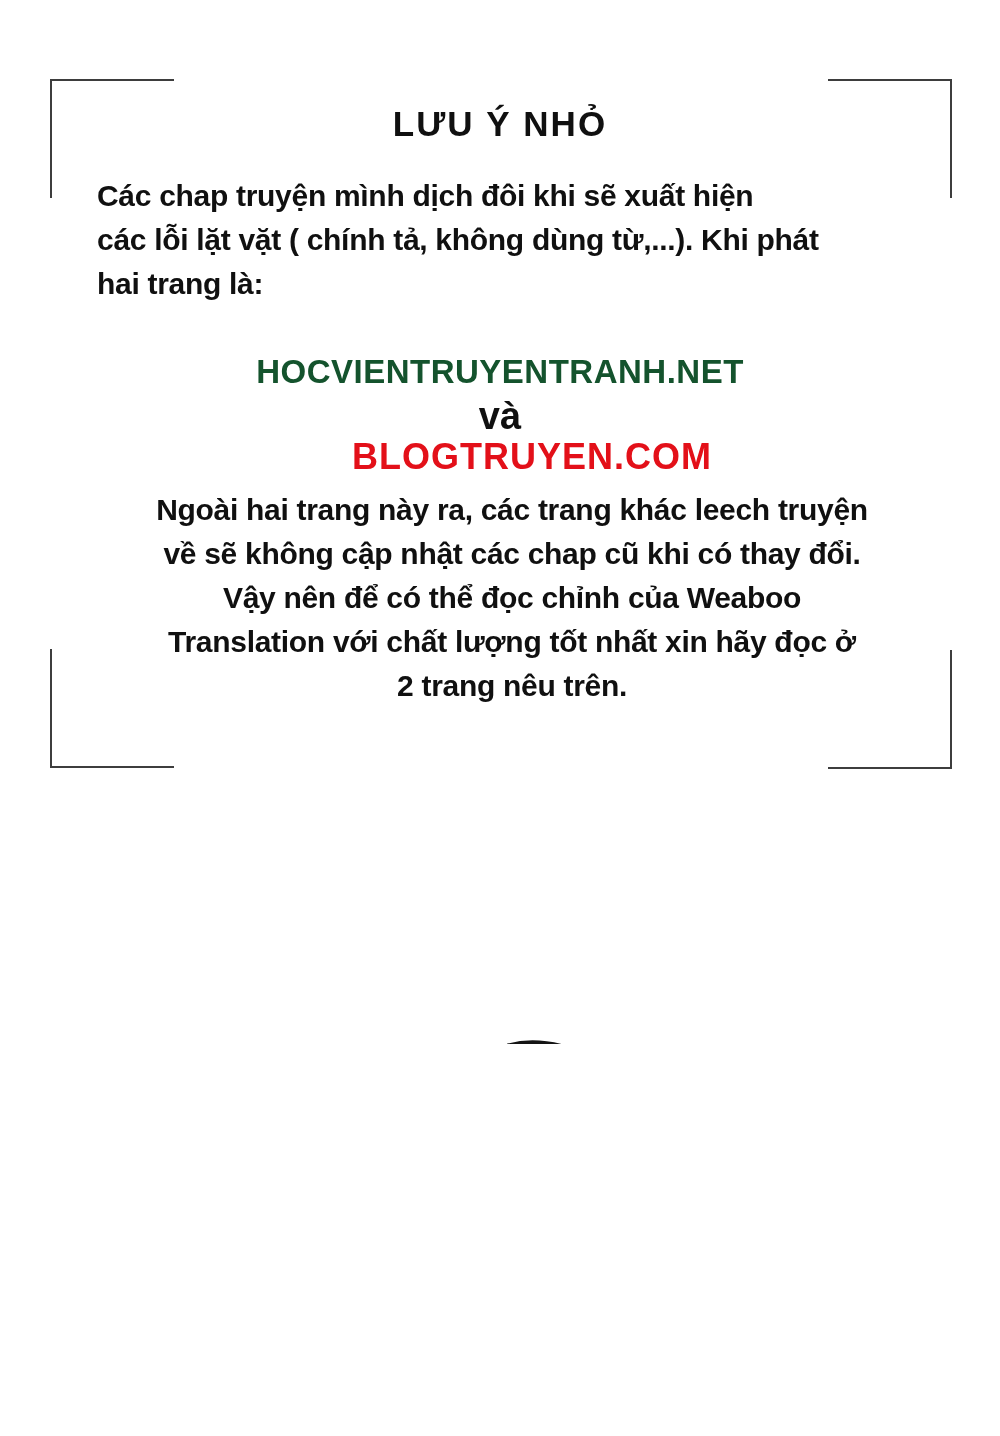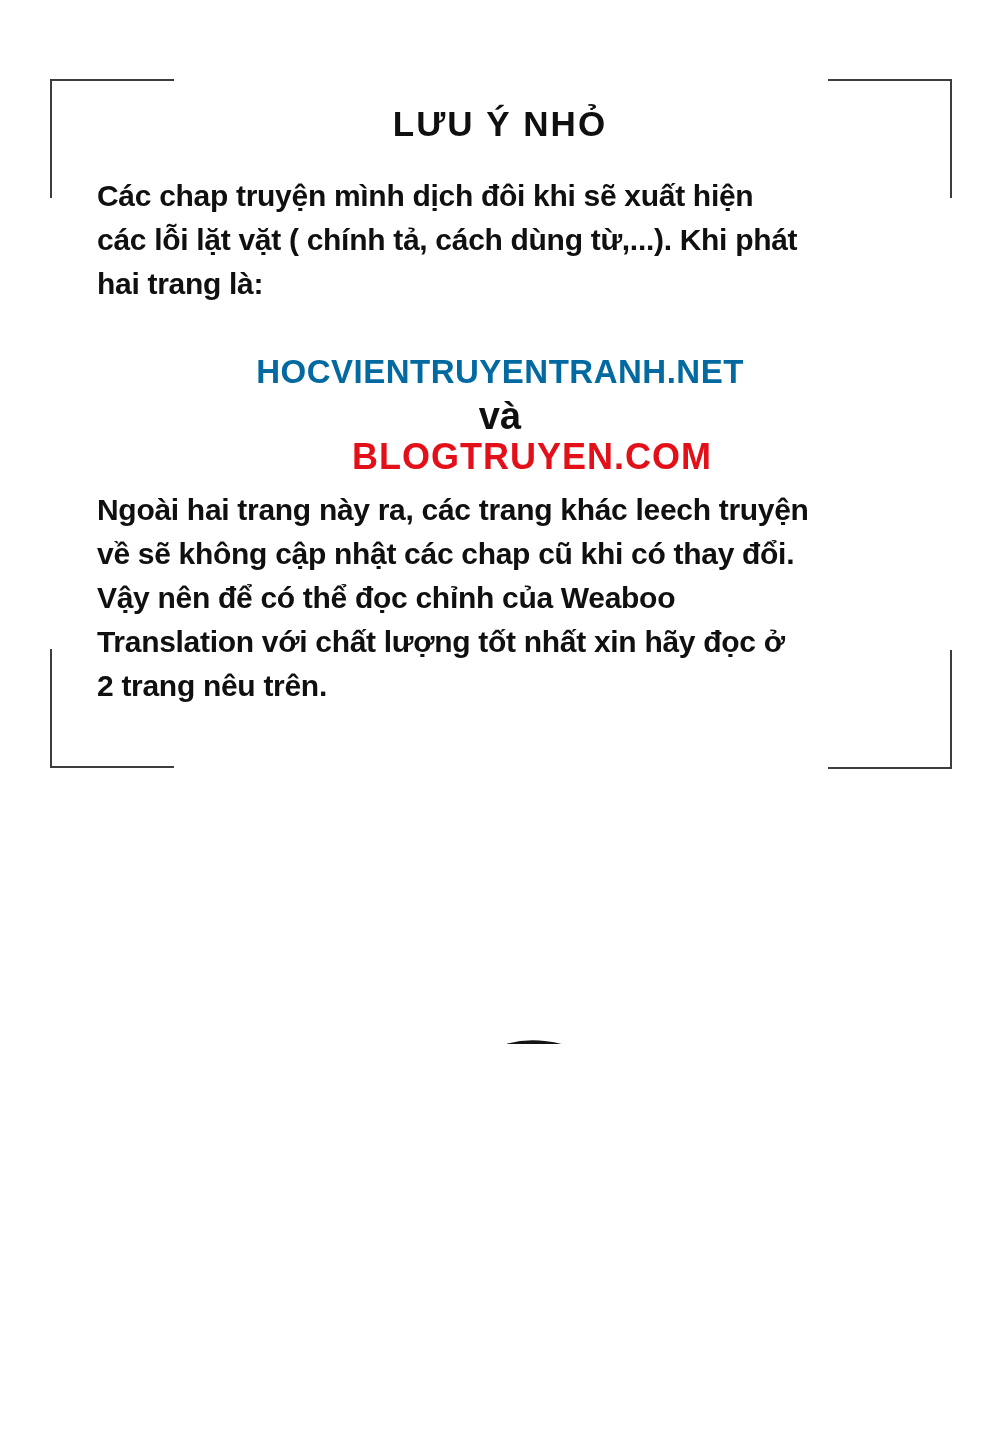--- a/index.html
+++ b/index.html
@@ -43,35 +43,35 @@
     position: absolute;
     left: 97px;
     width: 830px;
     font-size: 30px;
     font-weight: bold;
     line-height: 44px;
     letter-spacing: -0.3px;
     white-space: nowrap;
   }
   .para.p1 { top: 174px; }
-  .para.p2 { top: 488px; }
+  .para.p2 { top: 488px; text-align: center; }
   .center-line {
     position: absolute;
     left: 0;
     width: 100%;
     text-align: center;
     font-weight: bold;
     white-space: nowrap;
   }
   .site-link-1 {
     top: 352px;
     font-size: 33px;
     line-height: 40px;
     letter-spacing: 0.5px;
-    color: #0369a1;
+    color: #14532d;
   }
   .conjunction {
     top: 398px;
     font-size: 38px;
     line-height: 36px;
   }
   .site-link-2 {
     top: 435px;
     font-size: 36px;
     line-height: 44px;
@@ -94,21 +94,21 @@
 
   <div class="bracket tl"></div>
   <div class="bracket tr"></div>
   <div class="bracket bl"></div>
   <div class="bracket br"></div>
 
   <div class="note-title">LƯU Ý NHỎ</div>
 
   <div class="para p1">
     <div>Các chap truyện mình dịch đôi khi sẽ xuất hiện</div>
-    <div>các lỗi lặt vặt ( chính tả, cách dùng từ,...). Khi phát</div>
+    <div>các lỗi lặt vặt ( chính tả, không dùng từ,...). Khi phát</div>
     <div>hai trang là:</div>
   </div>
 
   <div class="center-line site-link-1">HOCVIENTRUYENTRANH.NET</div>
   <div class="center-line conjunction">và</div>
   <div class="center-line site-link-2">BLOGTRUYEN.COM</div>
 
   <div class="para p2">
     <div>Ngoài hai trang này ra, các trang khác leech truyện</div>
     <div>về sẽ không cập nhật các chap cũ khi có thay đổi.</div>

